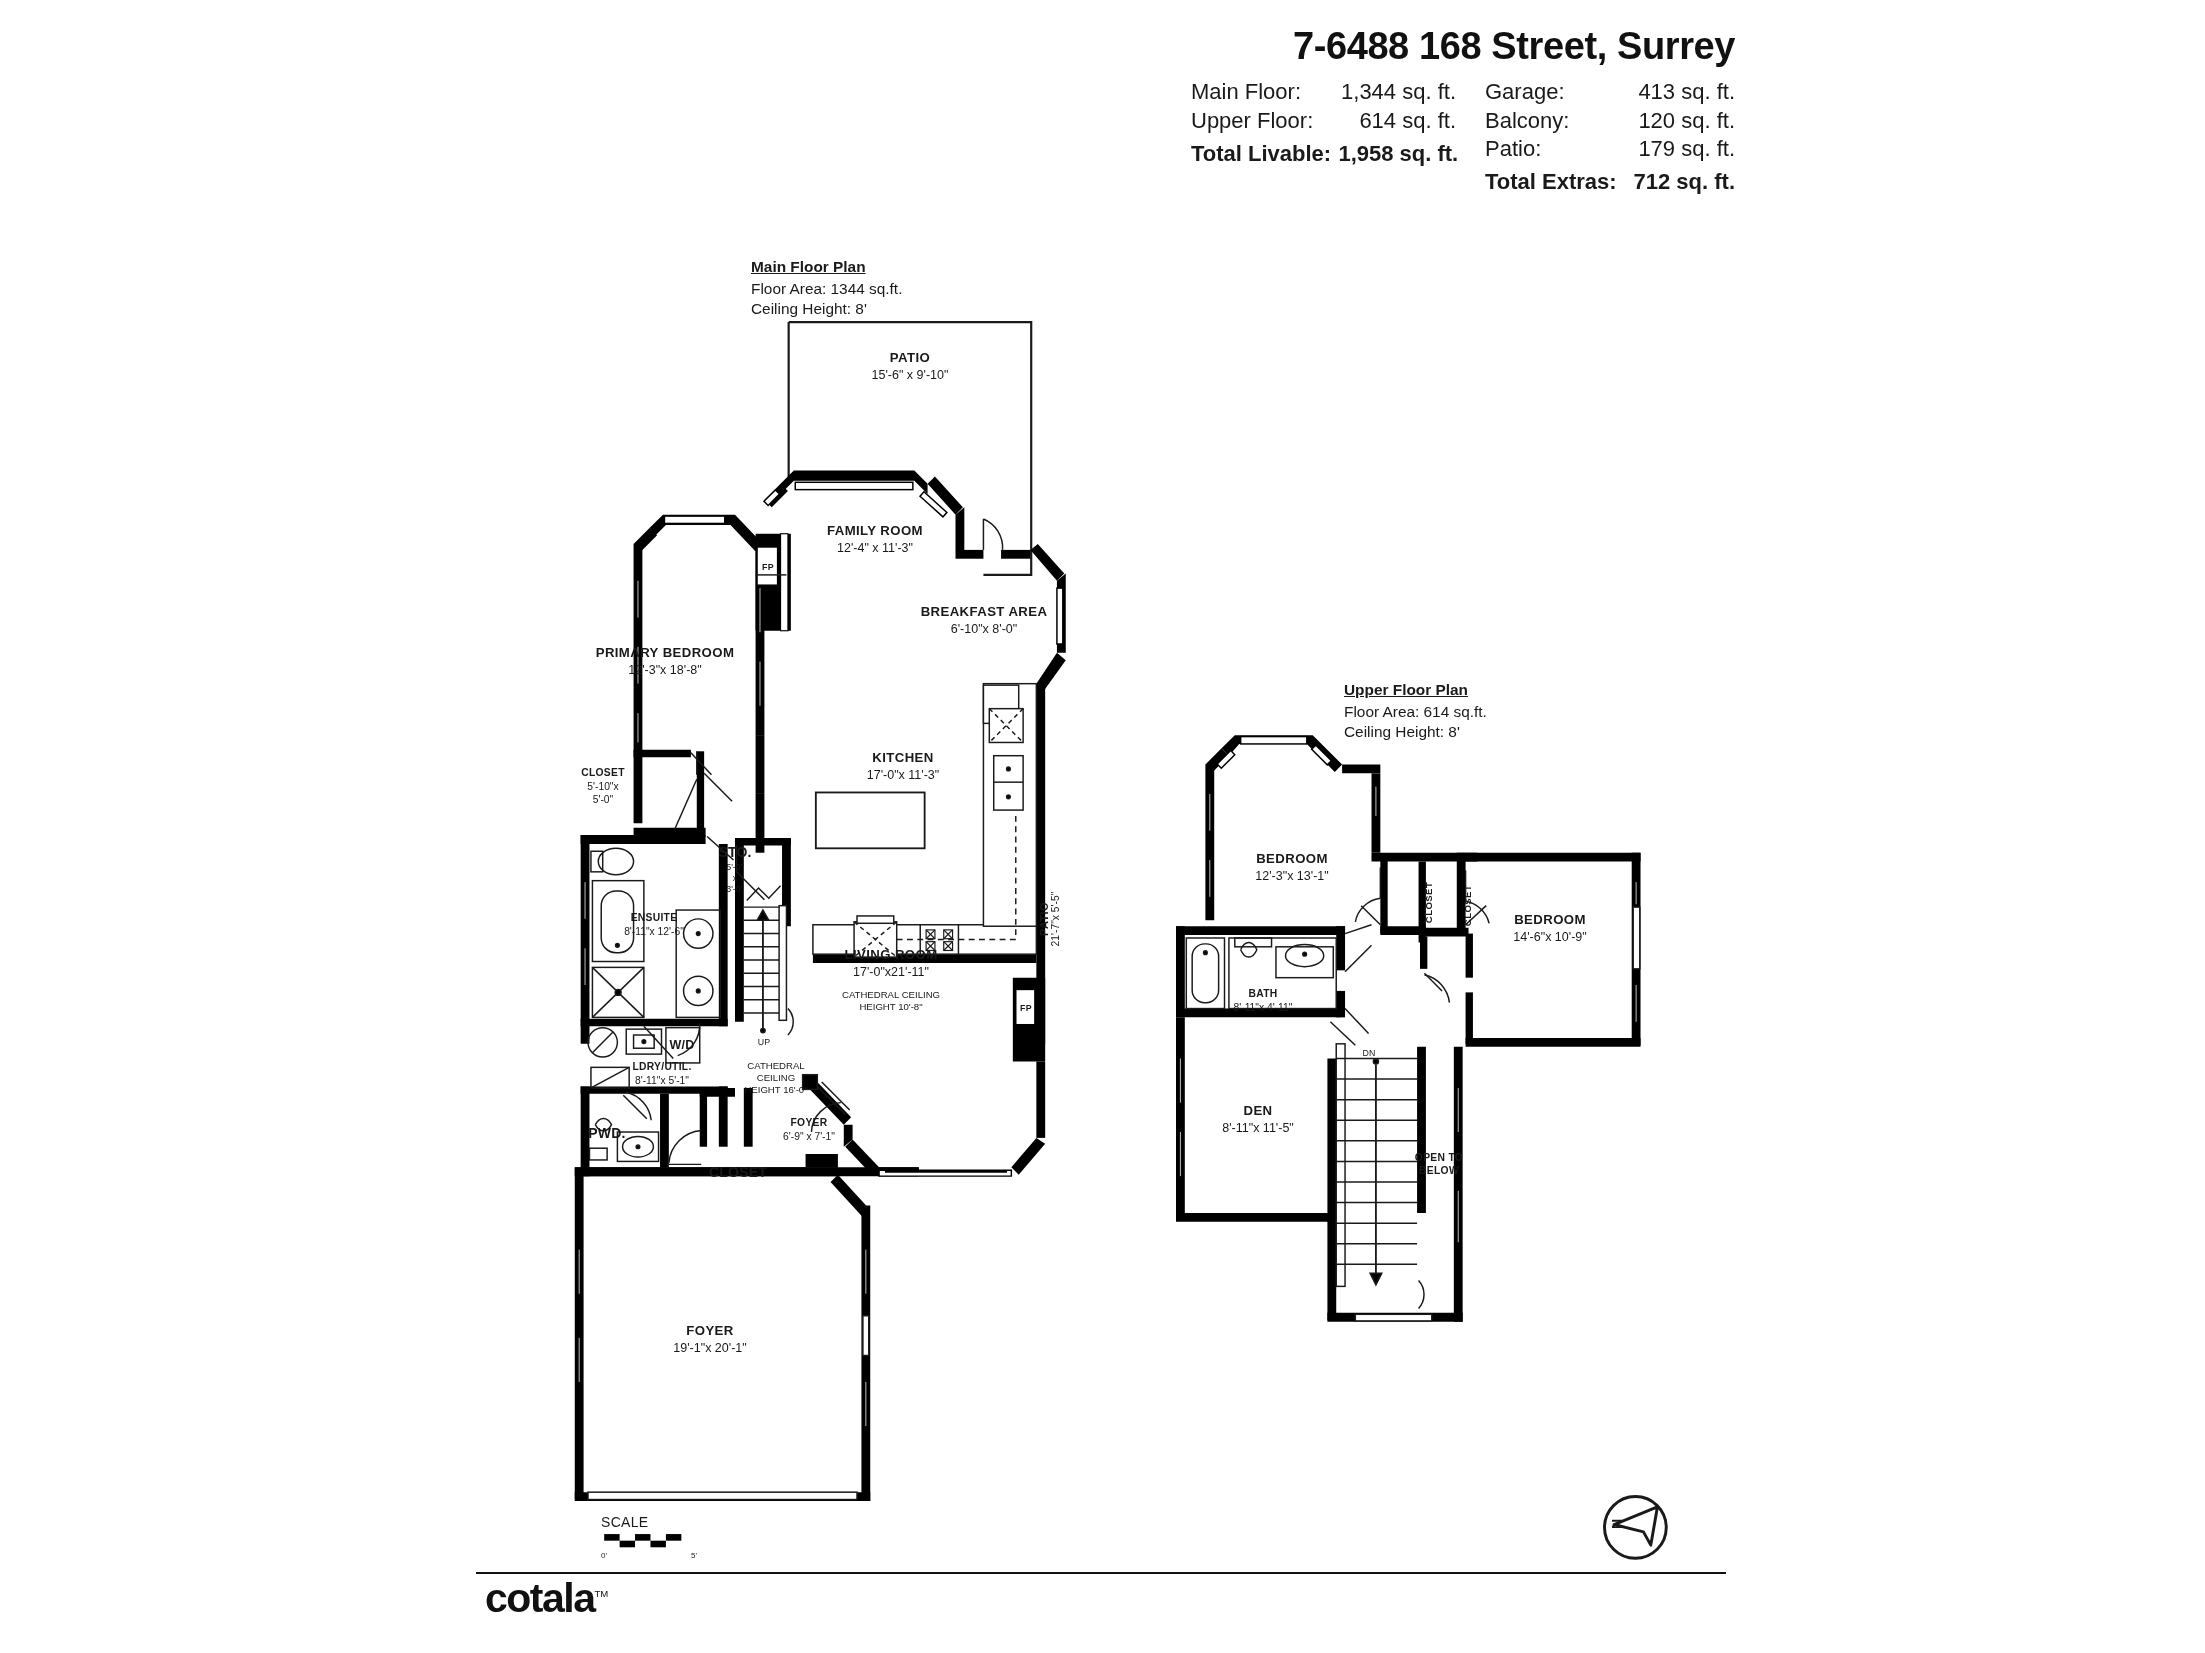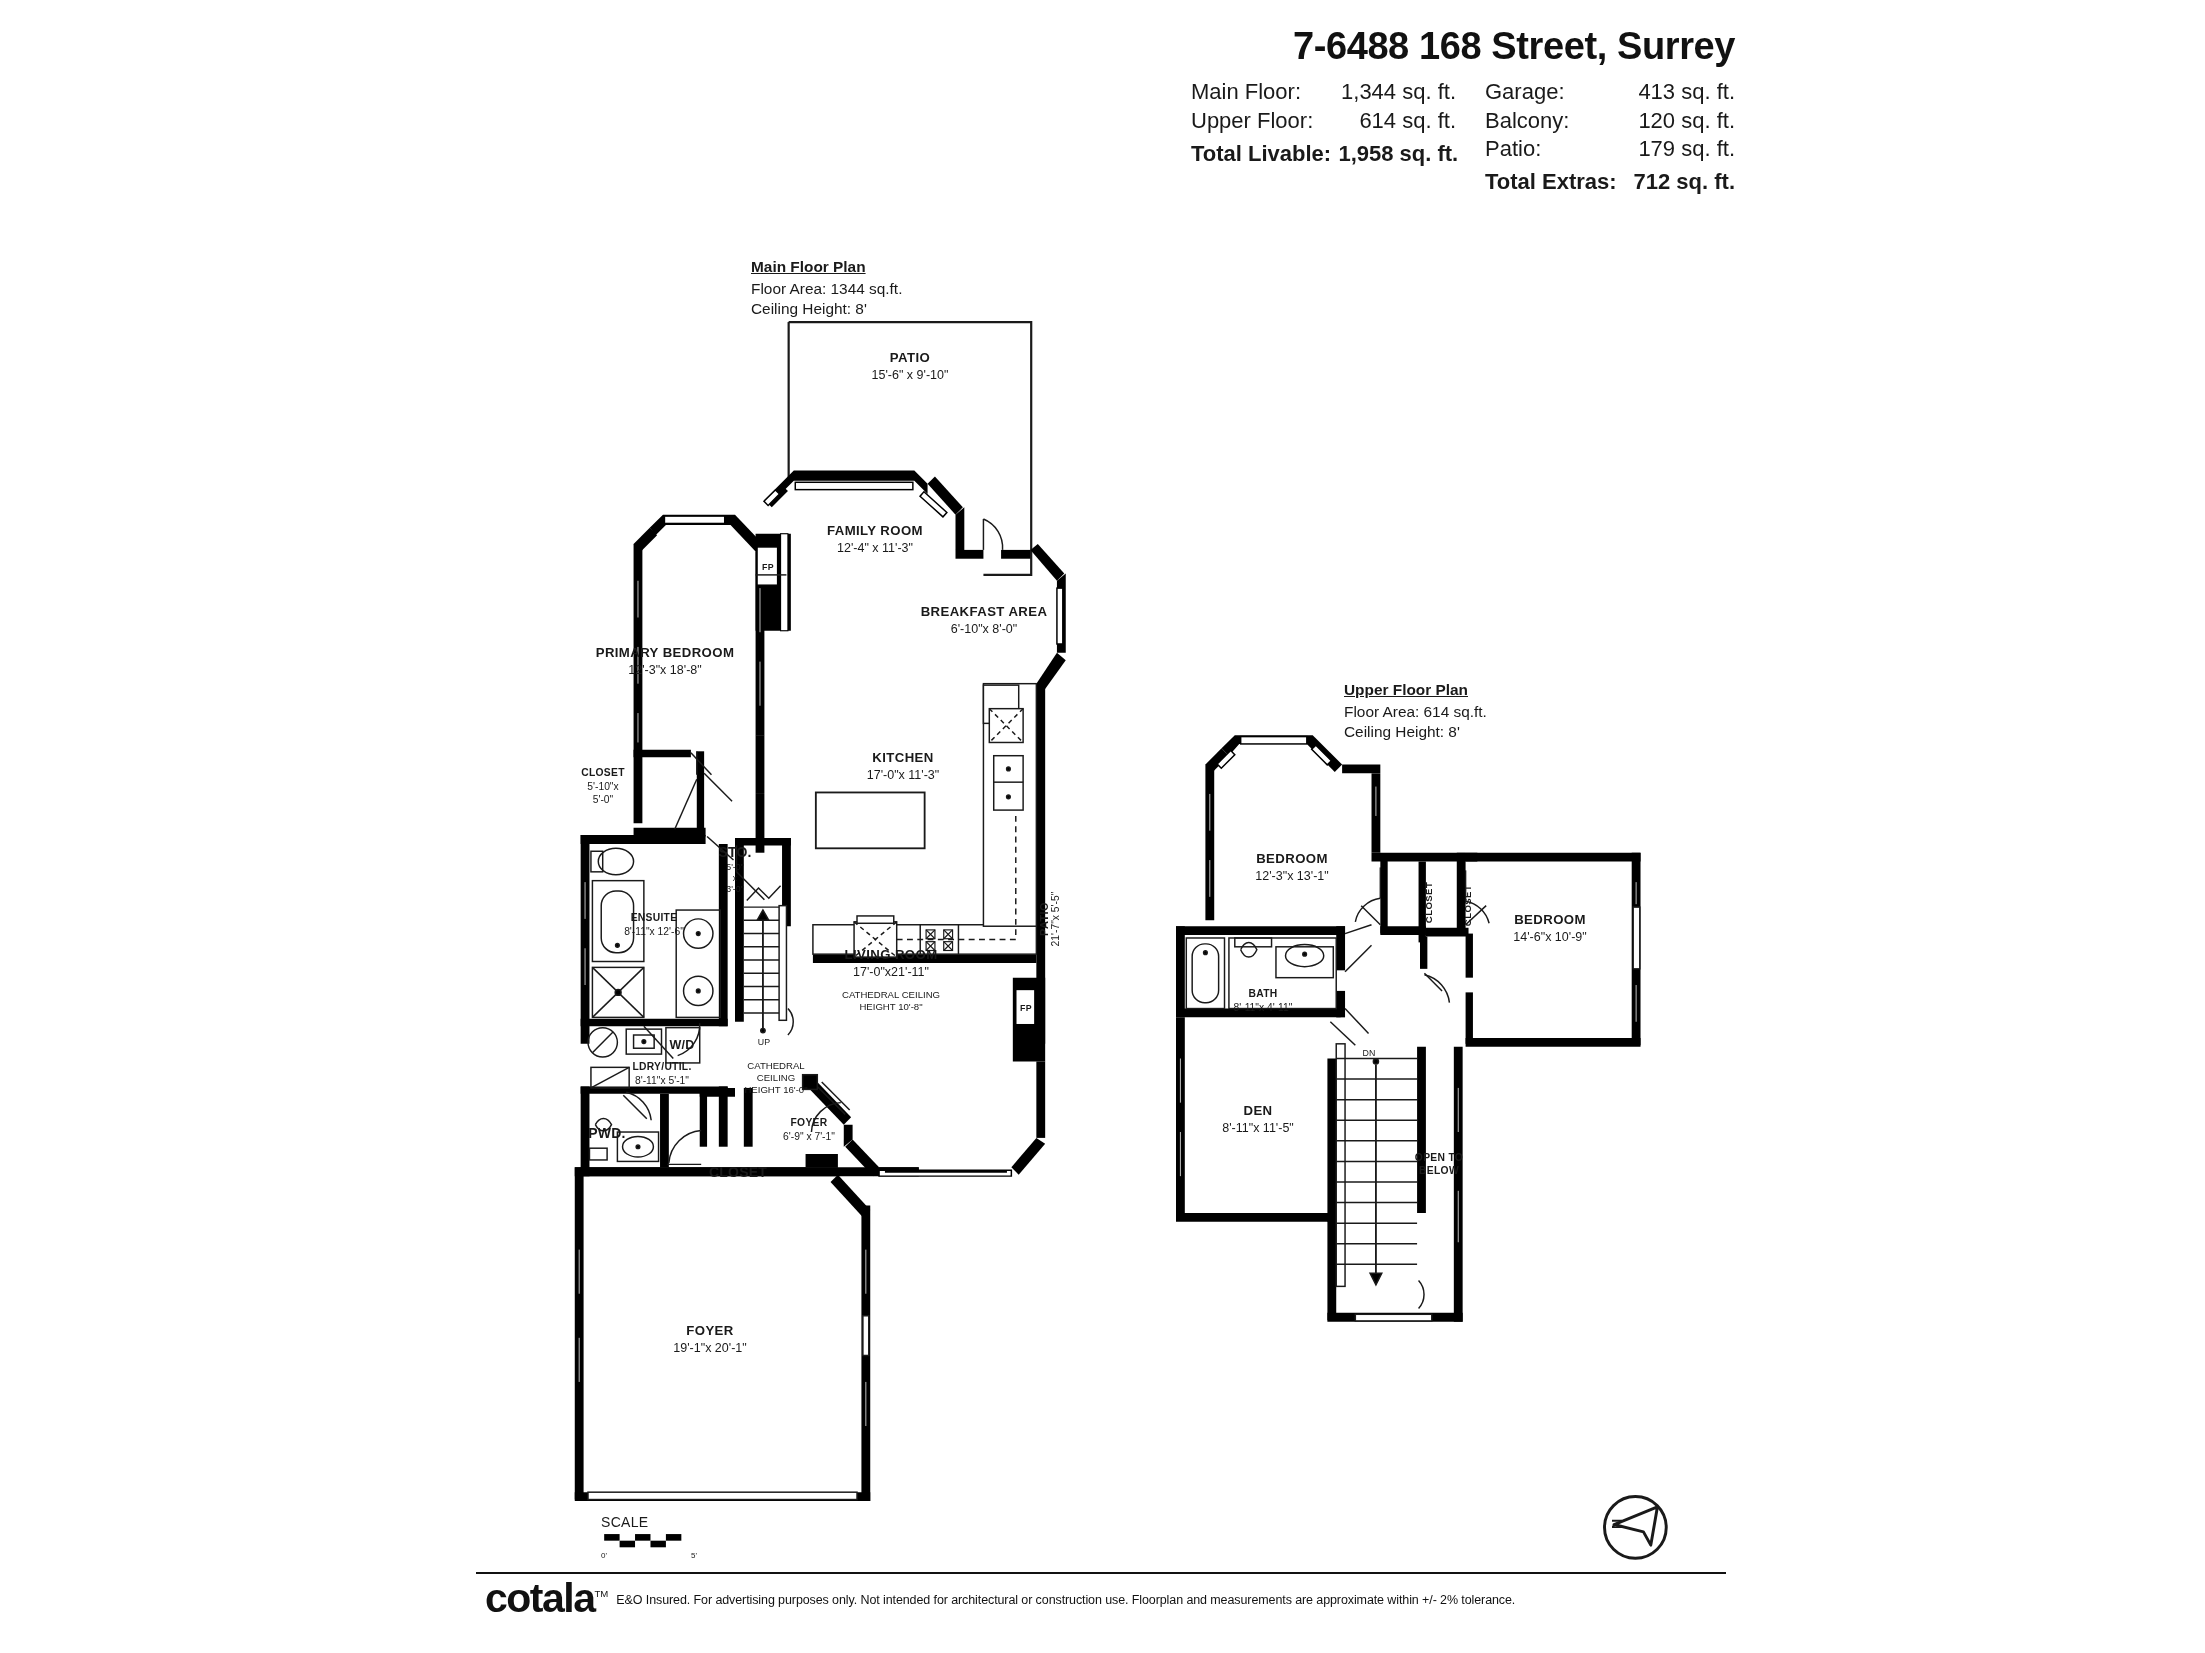--- a/index.html
+++ b/index.html
@@ -158,21 +158,21 @@
     width: 1250px;
     height: 1.5px;
     background: #111;
   }
   #footer-inner {
     position: absolute;
     left: 485px;
     top: 1580px;
     display: flex;
     align-items: flex-end;
-    gap: 8px;
+    gap: 19px;
   }
   #brand-logo {
     font-size: 41px;
     font-weight: bold;
     letter-spacing: -1.5px;
     line-height: 0.9;
     color: #111;
   }
   #brand-tm {
     font-size: 9.6px;
@@ -785,15 +785,14 @@
 
 <div class="vert-label" style="left:1612px; top:1516px; transform: rotate(-90deg); transform-origin:center center; font-weight:bold; font-size:14px;">
   <span>N</span>
 </div>
 
 <div id="footer-rule"></div>
 <div id="footer-inner">
   <div id="brand-logo">
     <span>cotala</span><span id="brand-tm">TM</span>
   </div>
-  <div id="disclaimer">E&amp;O Insured. For advertising purposes only. Not intended for architectural or construction use. Floorplan and measurements are approximate within +/- 2% tolerance.</div>
 </div>
 
 
 </body></html>

